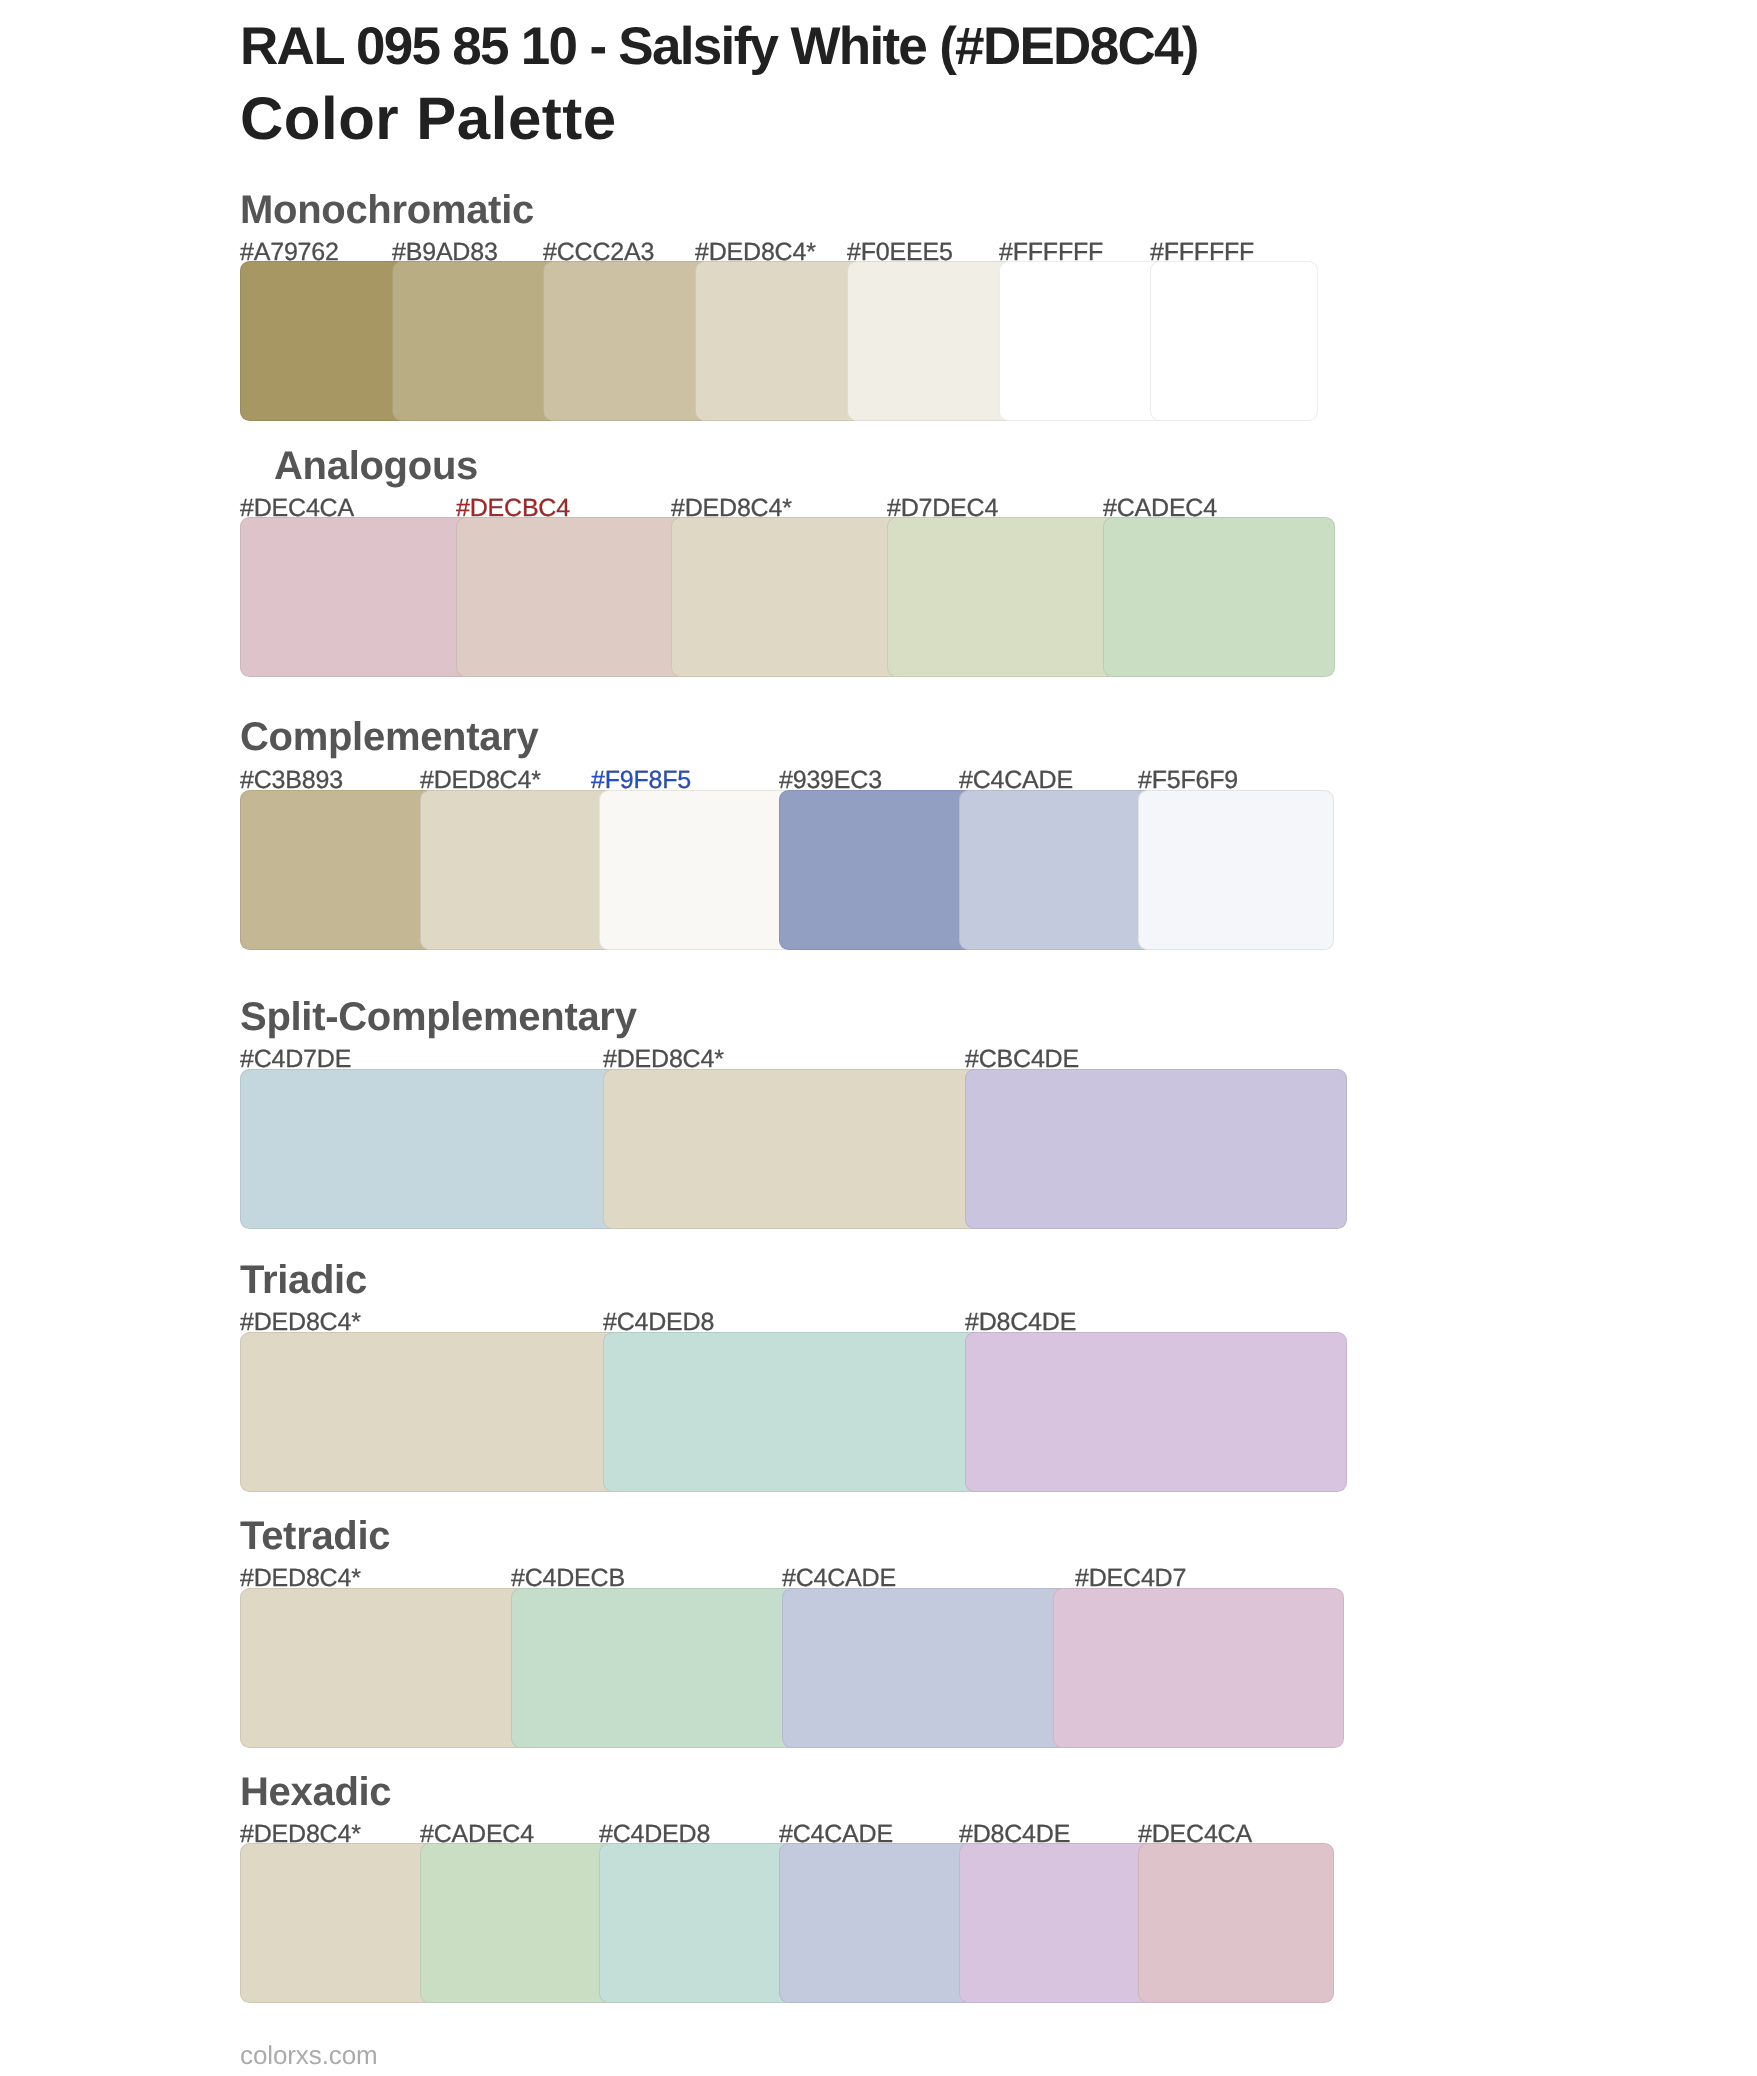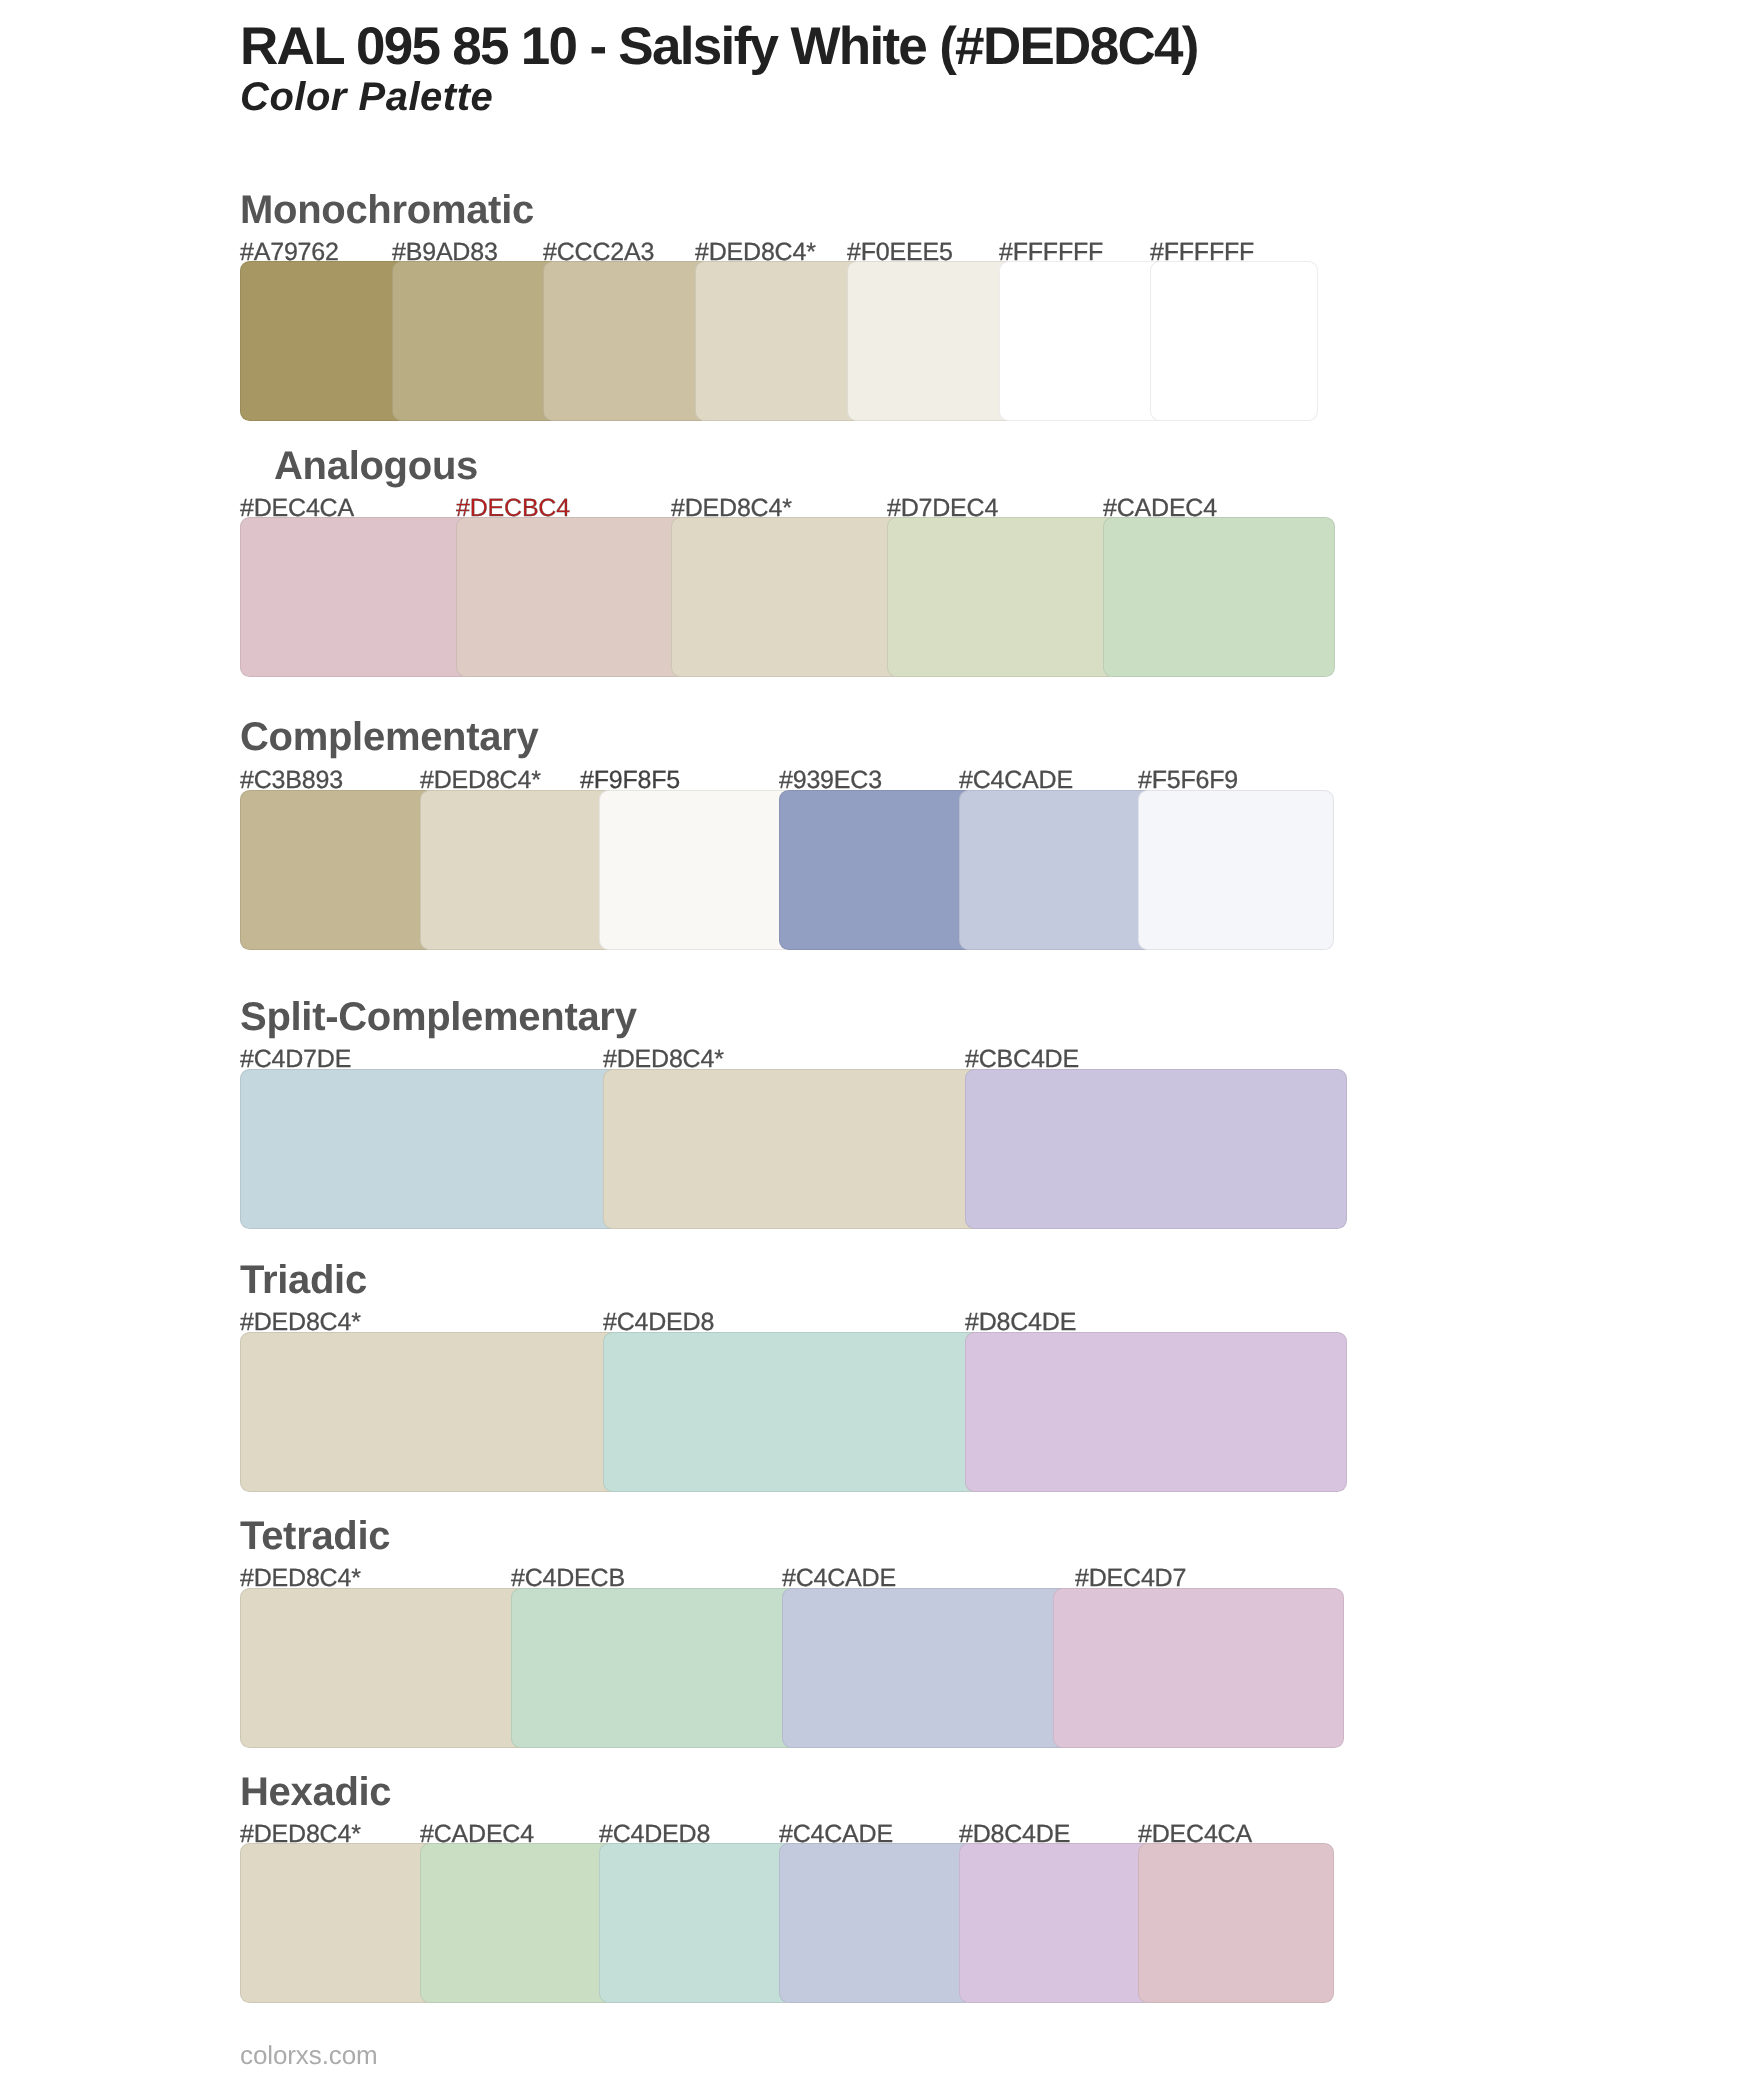--- a/index.html
+++ b/index.html
@@ -2,22 +2,22 @@
 <html style="font-size:12.8px"><head>
 <meta charset="utf-8">
 <title>RAL 095 85 10 - Salsify White (#DED8C4) Color Palette</title>
 <style>
   html,body{margin:0;padding:0;background:#ffffff;}
   body{width:1757px;height:2077px;font-family:"Liberation Sans",sans-serif;
        -webkit-font-smoothing:antialiased;text-rendering:geometricPrecision;}
   .page{position:relative;width:1745px;height:2077px;overflow:hidden;background:#fff;}
   h1.title{margin:0;position:absolute;left:240px;top:20.4px;font-size:53px;font-weight:bold;color:#212121;
          letter-spacing:-1.7px;line-height:1;white-space:nowrap;}
-  .subtitle{position:absolute;left:240px;top:77px;font-size:40px;font-weight:bold;color:#212121;
-            letter-spacing:0.5px;line-height:1;white-space:nowrap;font-style:italic;}
+  .subtitle{position:absolute;left:240px;top:89px;font-size:60px;font-weight:bold;color:#212121;
+            letter-spacing:0.5px;line-height:1;white-space:nowrap;}
   .section{position:absolute;left:240px;width:1118px;}
   h2.sec-title{margin:0;position:absolute;left:0;top:0;font-size:40px;font-weight:bold;color:#555555;
              letter-spacing:-0.3px;line-height:1;white-space:nowrap;}
   .row{position:absolute;left:0;height:160px;}
   .sw{position:absolute;top:0;height:160px;border-radius:9.6px;box-sizing:border-box;
       border:0.8px solid rgba(0,0,0,0.075);}
   .lbl-row{position:absolute;left:0;height:21px;width:100%;}
   .lbl{position:absolute;top:0;font-size:25px;color:#4d4d4d;line-height:1;white-space:nowrap;
        -webkit-text-stroke:0.3px #4d4d4d;letter-spacing:-0.2px;}
   .footer{position:absolute;left:240px;top:2042px;font-size:26px;color:#ababab;line-height:1;letter-spacing:-0.1px;}
@@ -64,21 +64,21 @@
       <div class="sw" style="left: 431px; width: 232px; background-color: rgb(222, 216, 196);" title="#DED8C4*"></div>
       <div class="sw" style="left: 647px; width: 232px; background-color: rgb(215, 222, 196);" title="#D7DEC4"></div>
       <div class="sw" style="left: 863px; width: 232px; background-color: rgb(202, 222, 196);" title="#CADEC4"></div>
     </div>
   </section>
   <section class="section" style="top:717px">
     <h2 class="sec-title" style="color: rgb(85, 85, 85);">Complementary</h2>
     <div class="lbl-row" style="top:51px">
       <span class="lbl" style="left: 0px; color: rgb(77, 77, 77);">#C3B893</span>
       <span class="lbl" style="left: 180px; color: rgb(77, 77, 77);">#DED8C4*</span>
-      <span class="lbl" style="left: 340px; color: #404040;">#F9F8F5</span>
+      <span class="lbl" style="left: 351px; color: #1d4ed8;">#F9F8F5</span>
       <span class="lbl" style="left: 539px; color: rgb(77, 77, 77);">#939EC3</span>
       <span class="lbl" style="left: 719px; color: rgb(77, 77, 77);">#C4CADE</span>
       <span class="lbl" style="left: 898px; color: rgb(77, 77, 77);">#F5F6F9</span>
     </div>
     <div class="row" style="top:73px">
       <div class="sw" style="left: 0px; width: 196px; background-color: rgb(195, 184, 147);" title="#C3B893"></div>
       <div class="sw" style="left: 180px; width: 196px; background-color: rgb(222, 216, 196);" title="#DED8C4*"></div>
       <div class="sw" style="left: 359px; width: 196px; background-color: rgb(249, 248, 245);" title="#F9F8F5"></div>
       <div class="sw" style="left: 539px; width: 196px; background-color: rgb(147, 158, 195);" title="#939EC3"></div>
       <div class="sw" style="left: 719px; width: 196px; background-color: rgb(196, 202, 222);" title="#C4CADE"></div>

